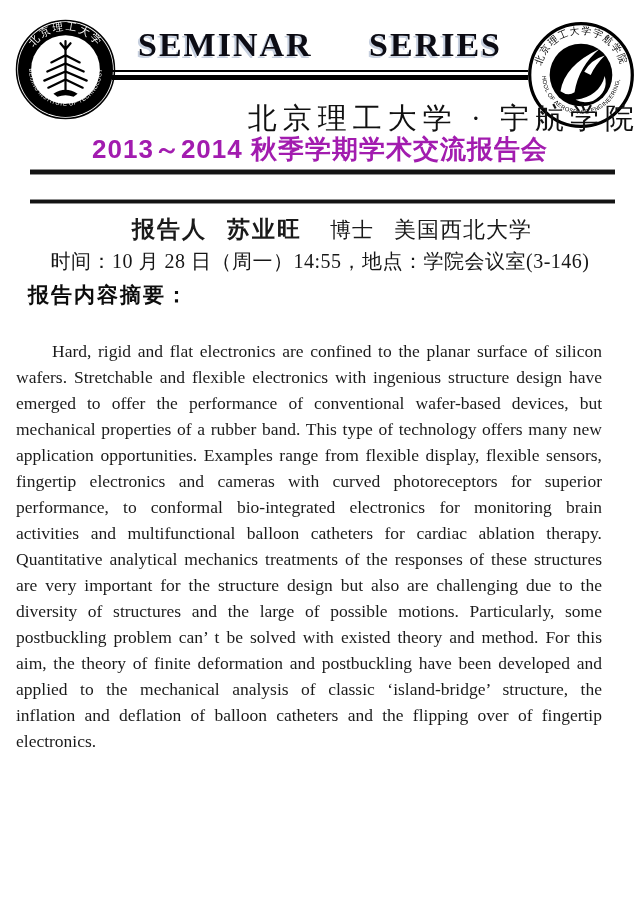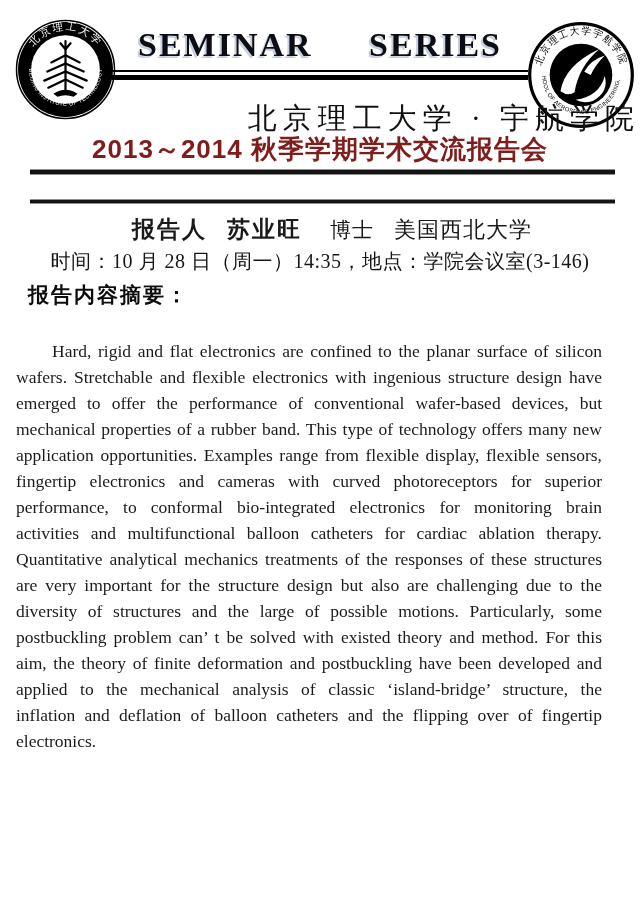--- a/index.html
+++ b/index.html
@@ -39,21 +39,21 @@
     color:#111;
     white-space:nowrap;
   }
   .series-line{
     position:absolute;top:133px;left:0;width:100%;
     text-align:center;
     font-family:"Liberation Sans","DejaVu Sans",sans-serif;
     font-weight:bold;
     font-size:26px;line-height:32px;
     letter-spacing:1px;
-    color:#7f1d1d;
+    color:#a21caf;
     white-space:nowrap;
   }
   .rule{position:absolute;left:30px;width:585px;background:#141414;
         border-top:1px solid #8f8f8f;border-bottom:1px solid #8f8f8f;}
   .rule-a{top:169px;height:4px;}
   .rule-b{top:199px;height:3px;}
   
   .speaker-line{
     position:absolute;top:214px;left:0;width:100%;
     text-align:center;white-space:nowrap;
@@ -167,19 +167,19 @@
 
   <div class="series-line">2013～2014 秋季学期学术交流报告会</div>
 
   <div class="rule rule-a"></div>
   <div class="rule rule-b"></div>
 
   <div class="speaker-line">
     <span class="lbl">报告人</span><span class="nm">苏业旺</span><span class="dg">博士</span><span class="af">美国西北大学</span>
   </div>
 
-  <div class="time-line">时间：10 月 28 日（周一）14:35，地点：学院会议室(3-146)</div>
+  <div class="time-line">时间：10 月 28 日（周一）14:55，地点：学院会议室(3-146)</div>
 
   <div class="abstract-label">报告内容摘要：</div>
 
   <div class="abstract">Hard, rigid and flat electronics are confined to the planar surface of silicon wafers.  Stretchable and flexible electronics with ingenious structure design have emerged to offer the performance of conventional wafer-based devices, but mechanical properties of a rubber band.  This type of technology offers many new application opportunities.  Examples range from flexible display, flexible sensors, fingertip electronics and cameras with curved photoreceptors for superior performance, to conformal bio-integrated electronics for monitoring brain activities and multifunctional balloon catheters for cardiac ablation therapy.  Quantitative analytical mechanics treatments of the responses of these structures are very important for the structure design but also are challenging due to the diversity of structures and the large of possible motions.  Particularly, some postbuckling problem can’ t be solved with existed theory and method.  For this aim, the theory of finite deformation and postbuckling have been developed and applied to the mechanical analysis of classic ‘island-bridge’ structure, the inflation and deflation of balloon catheters and the flipping over of fingertip electronics.</div>
 
 </div>
 
 </body></html>

